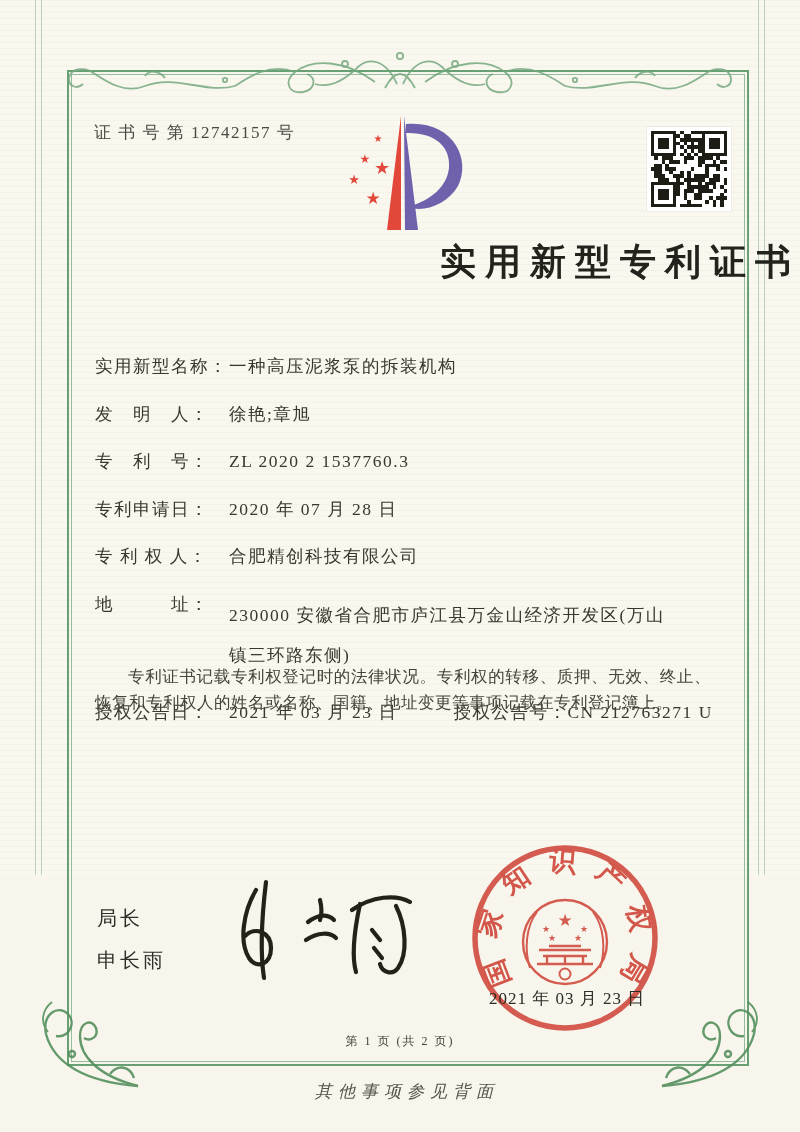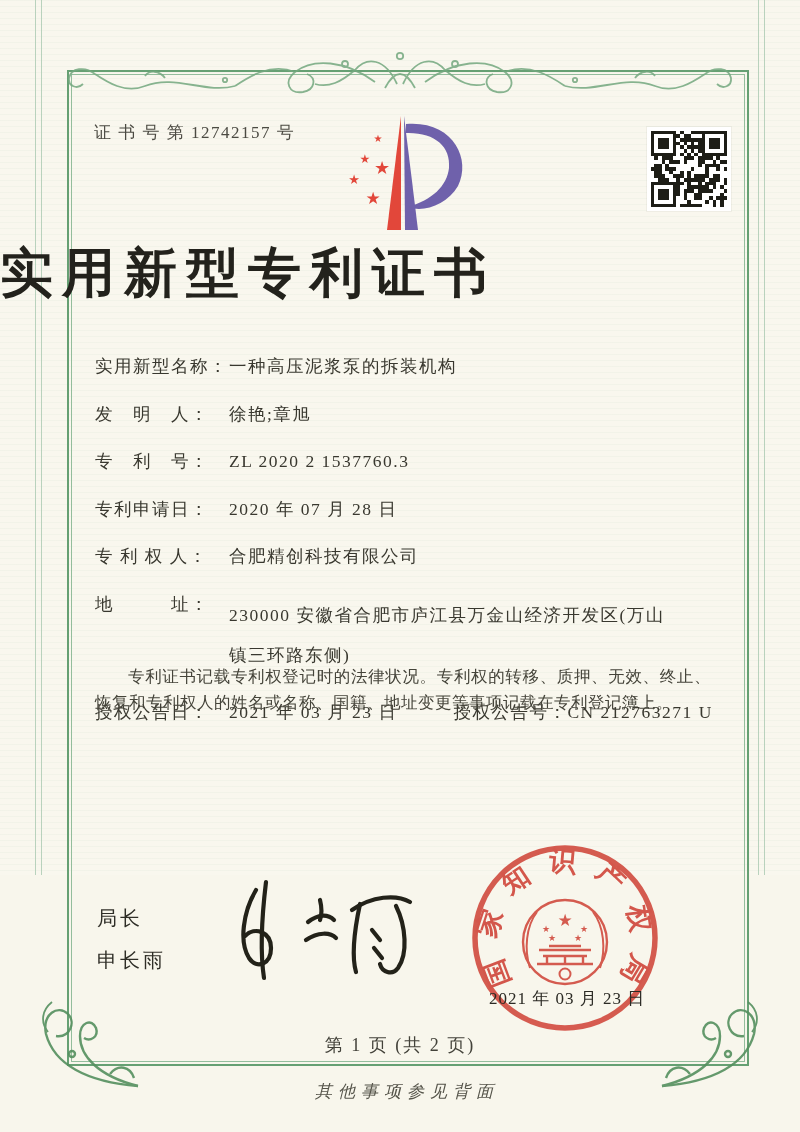--- a/index.html
+++ b/index.html
@@ -15,35 +15,35 @@
   .cert-border{position:absolute;left:67px;top:70px;width:678px;height:992px;border:2px solid #66a073;z-index:1;}
   .cert-border::after{content:"";position:absolute;left:2px;top:2px;right:2px;bottom:2px;border:1px solid #93bd9c;}
   .ornament{position:absolute;z-index:2;}
   .top-ornament{left:45px;top:34px;}
   .flourish-bl{left:26px;top:998px;}
   .flourish-br{left:659px;top:998px;transform:scaleX(-1);}
   .content{position:absolute;z-index:3;color:#39382f;}
   .cert-no{left:94px;top:121px;font-size:17px;letter-spacing:1.5px;color:#4b4a42;}
   .logo{left:326px;top:106px;}
   .qr{left:647px;top:127px;width:84px;height:84px;background:#fff;box-shadow:0 0 0 1px rgba(0,0,0,0.04);}
-  .title{left:0;width:800px;top:238px;text-align:left;font-size:53px;font-weight:bold;letter-spacing:9px;color:#23221c;}
+  .title{left:0;width:800px;top:238px;text-align:right;font-size:36px;font-weight:bold;letter-spacing:9px;color:#23221c;}
   .fields{left:95px;top:342px;width:616px;font-size:17.5px;letter-spacing:1.5px;line-height:19px;}
   .frow{margin-bottom:28.5px;white-space:nowrap;margin-top:15px;}
   .frow .lbl{display:inline-block;width:134px;vertical-align:top;}
   .frow.addr{white-space:normal;}
   .frow.addr .val{display:inline-block;width:447px;line-height:40px;vertical-align:top;}
   .frow .group2{margin-left:56px;}
   .paras{left:95px;top:664px;width:616px;}
   .paras p{margin:0 0 6px 0;font-size:16.5px;line-height:26px;text-indent:2em;text-align:justify;color:#45443a;letter-spacing:0.5px;}
   .director{left:97px;top:905px;font-size:20px;letter-spacing:3px;color:#2f2e27;}
   .director .name{margin-top:15px;}
   .signature{left:212px;top:870px;}
   .seal{left:467px;top:840px;}
   .seal-date{left:489px;top:987px;font-size:17px;letter-spacing:1px;color:#2b2a24;z-index:4;}
-  .page-num{left:0;width:800px;top:1033px;text-align:center;font-size:18px;letter-spacing:2px;color:#43423a;}
+  .page-num{left:0;width:800px;top:1033px;text-align:center;font-size:12px;letter-spacing:2px;color:#43423a;}
   .back-note{left:7px;width:800px;top:1080px;text-align:center;font-size:17px;font-style:italic;letter-spacing:6px;color:#55544a;}
 </style>
 </head>
 <body>
 
 <div class="paper">
 
   <div class="edge left"></div>
   <div class="edge right"></div>
   <div class="cert-border"></div>

